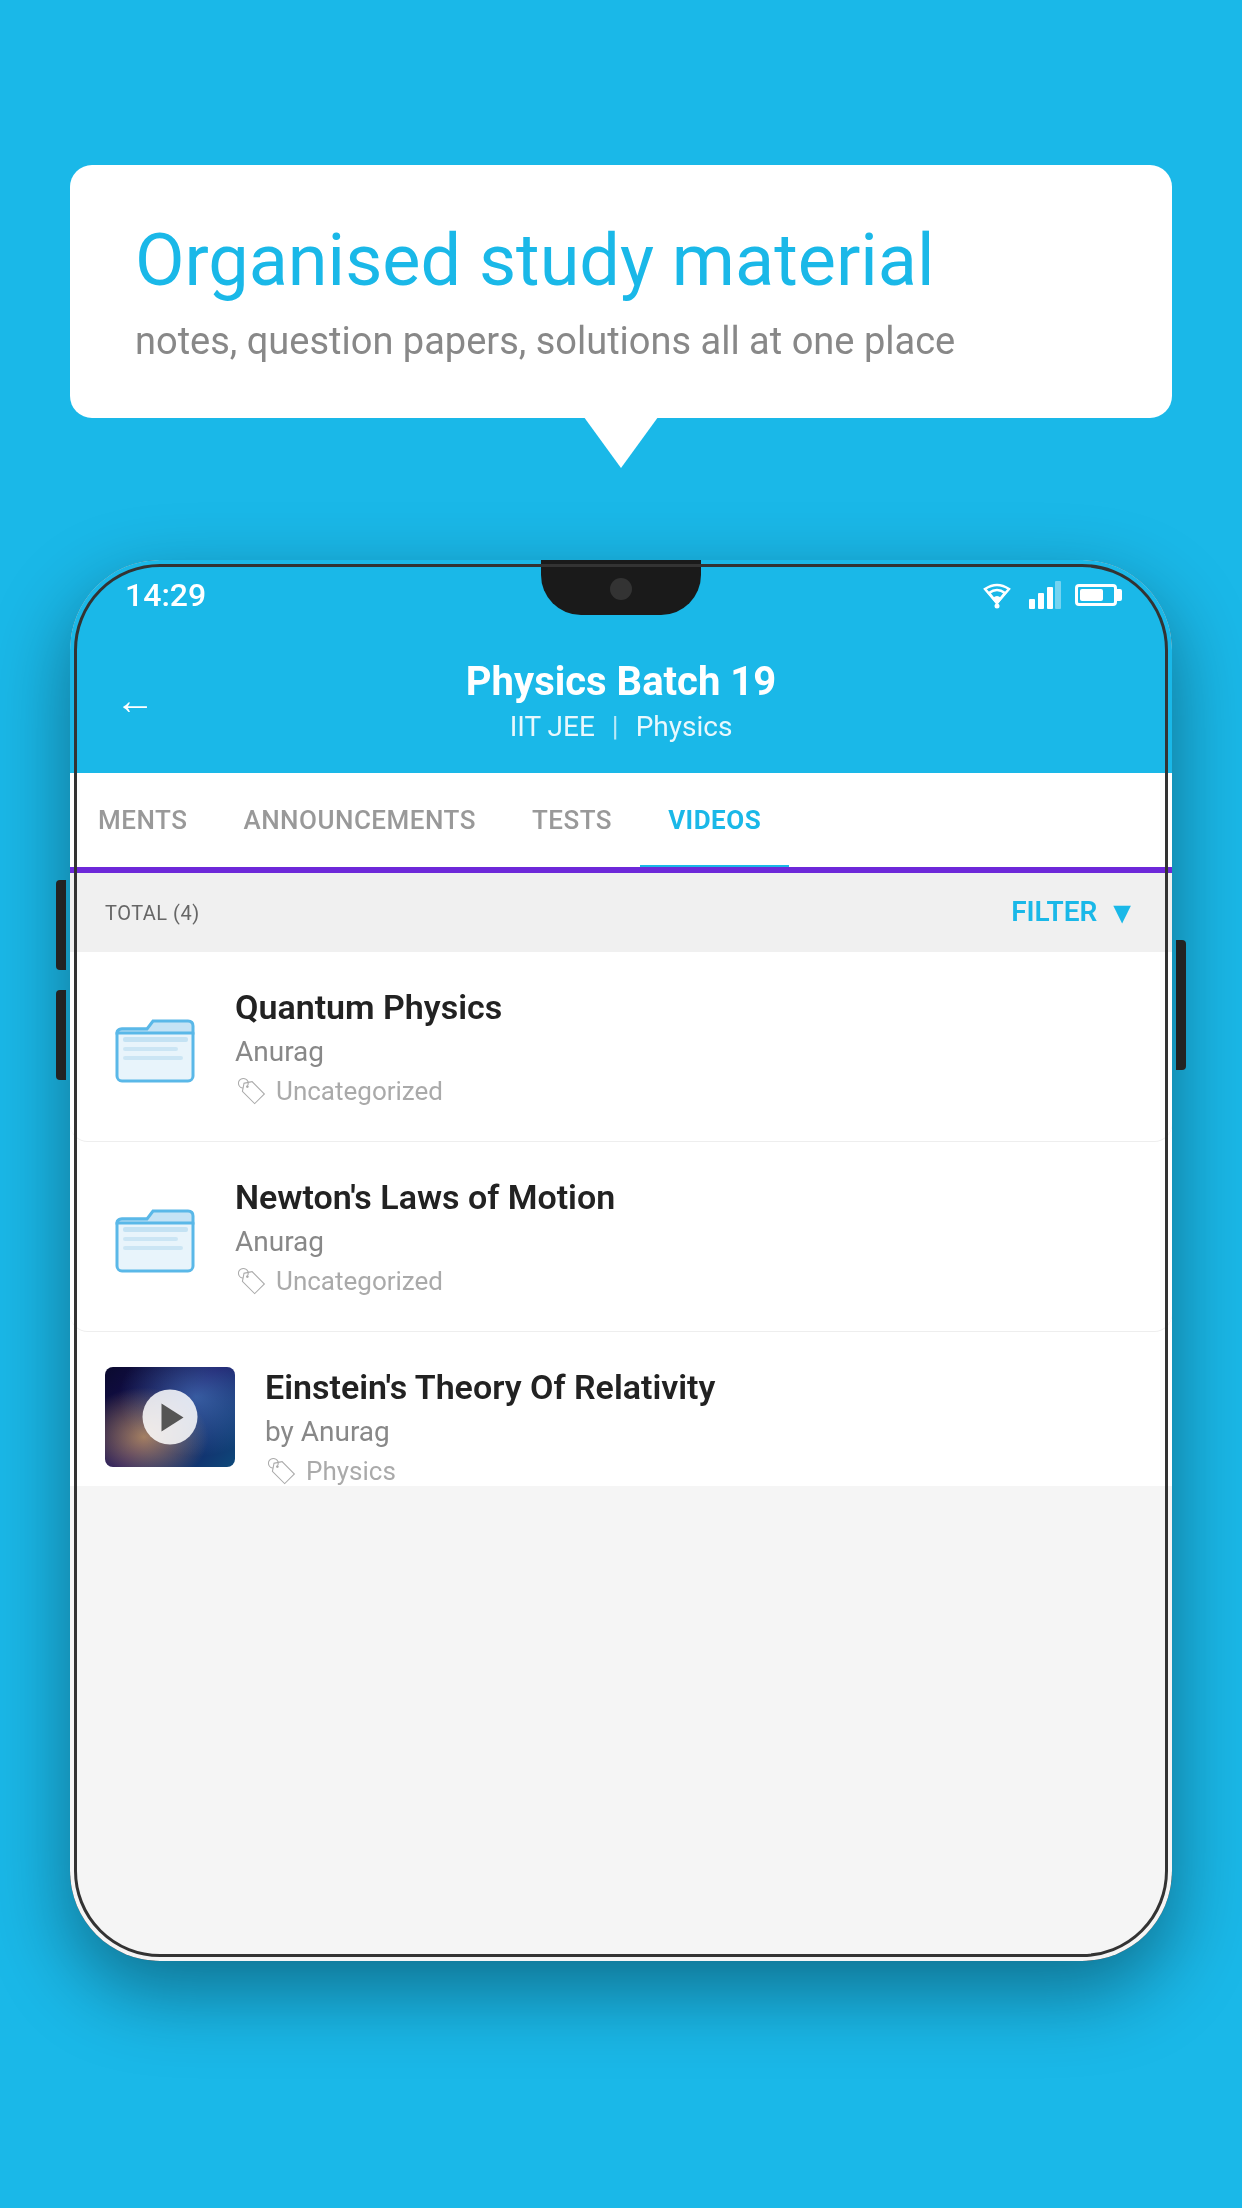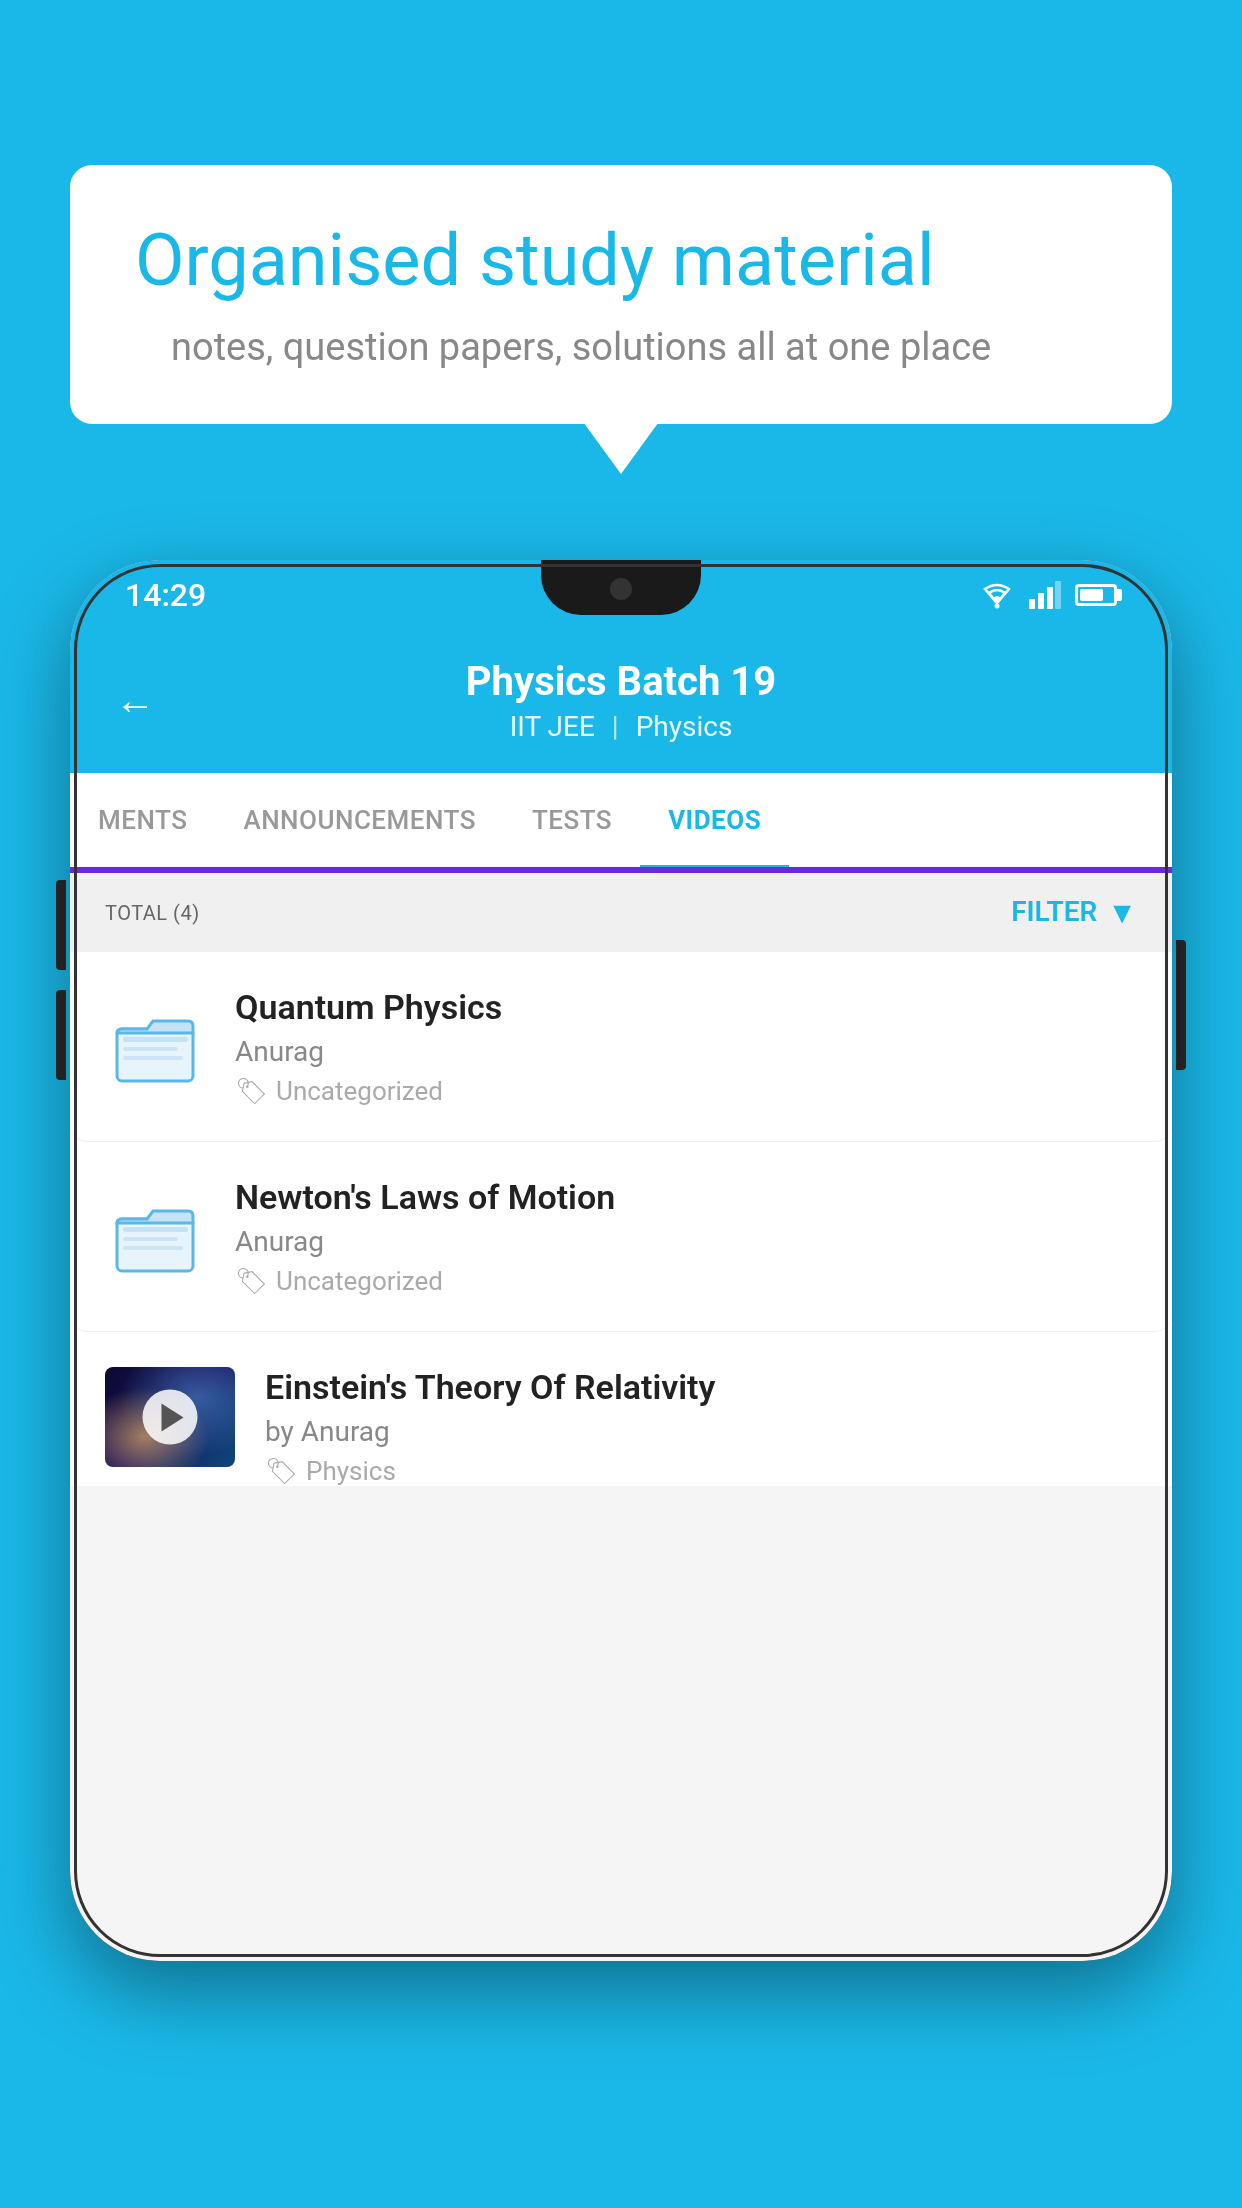--- a/index.html
+++ b/index.html
@@ -35,28 +35,27 @@
       border-left: 40px solid transparent;
       border-right: 40px solid transparent;
       border-top: 55px solid white;
     }
 
     .bubble-title {
       color: #1ab8e8;
       font-size: 72px;
       font-weight: 400;
       line-height: 1.15;
-      margin-bottom: 22px;
+      margin-bottom: 16px;
     }
 
     .bubble-subtitle {
       color: #888;
       font-size: 38px;
       font-weight: 400;
-      margin-left: 36px;
     }
 
     
     .phone-wrapper {
       position: absolute;
       top: 560px;
       left: 70px;
       right: 70px;
       bottom: 0;
     }

